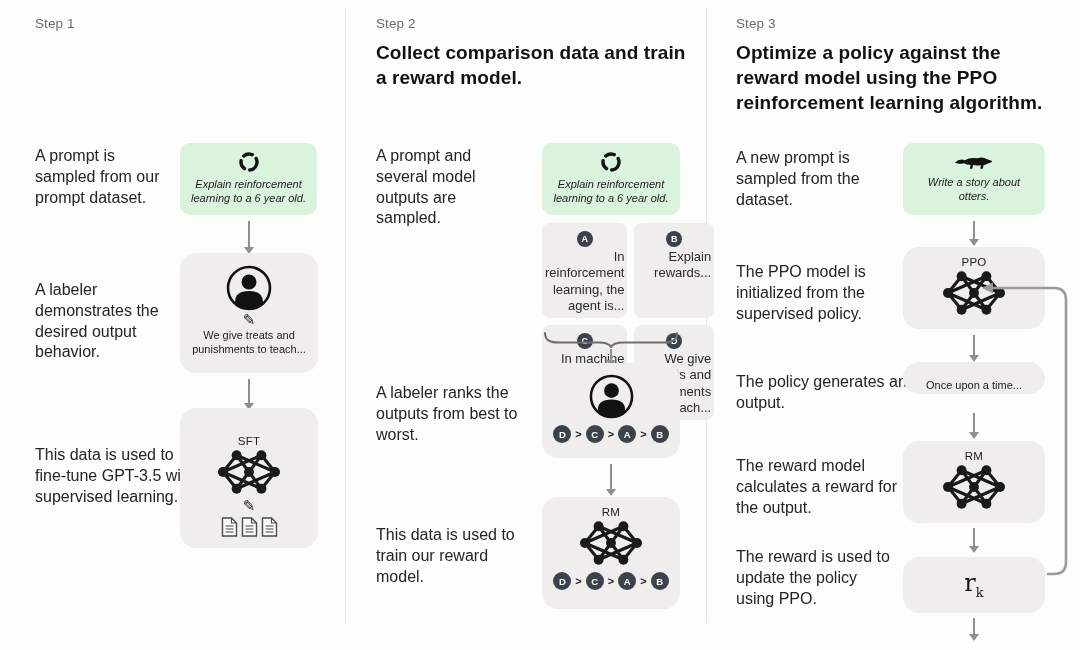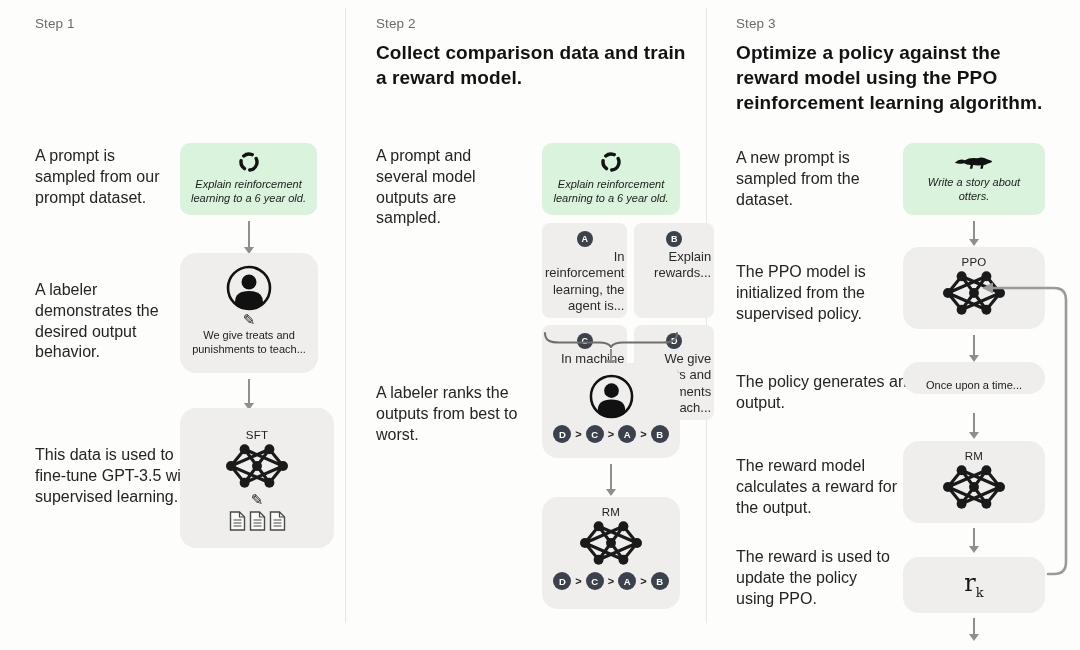--- a/index.html
+++ b/index.html
@@ -112,21 +112,21 @@
         <use href="#person"></use>
       </svg>
     <div class="pencil">✎</div>
     <div class="box-text" style="padding:1px 8px 0">We give treats and punishments to teach...</div>
   </div>
 
   <div class="arrow" style="left:248px; top:379px; height:24px"></div>
 
   <div class="caption" style="left:35px; top:445px; width:168px">This data is used to fine-tune GPT-3.5 with supervised learning.</div>
 
-  <div class="box gray" style="left:180px; top:408px; width:154px; height:140px; padding-top:21px">
+  <div class="box gray" style="left:180px; top:408px; width:138px; height:140px; padding-top:27px">
     <div class="box-title">SFT</div>
     <svg class="net-icon" width="62" height="46" viewBox="0 0 100 74">
         <use href="#net"></use>
       </svg>
     <div class="pencil" style="margin-top:3px">✎</div>
     <div class="docs-row">
       <svg width="17" height="20" viewBox="0 0 16 20">
           <use href="#doc"></use>
         </svg>
       <svg width="17" height="20" viewBox="0 0 16 20">
@@ -187,20 +187,21 @@
       <span class="rank-badge">C</span>
       <span class="rank-gt">&gt;</span>
       <span class="rank-badge">A</span>
       <span class="rank-gt">&gt;</span>
       <span class="rank-badge">B</span>
     </div>
   </div>
 
   <div class="arrow" style="left:610px; top:464px; height:25px"></div>
 
+  <div class="caption" style="left:376px; top:525px; width:148px">This data is used to train our reward model.</div>
 
   <div class="box gray" style="left:542px; top:497px; width:138px; height:112px; padding-top:9px">
     <div class="box-title">RM</div>
     <svg class="net-icon" width="62" height="46" viewBox="0 0 100 74">
         <use href="#net"></use>
       </svg>
     <div class="rank-row" style="margin-top:6px">
       <span class="rank-badge">D</span>
       <span class="rank-gt">&gt;</span>
       <span class="rank-badge">C</span>

